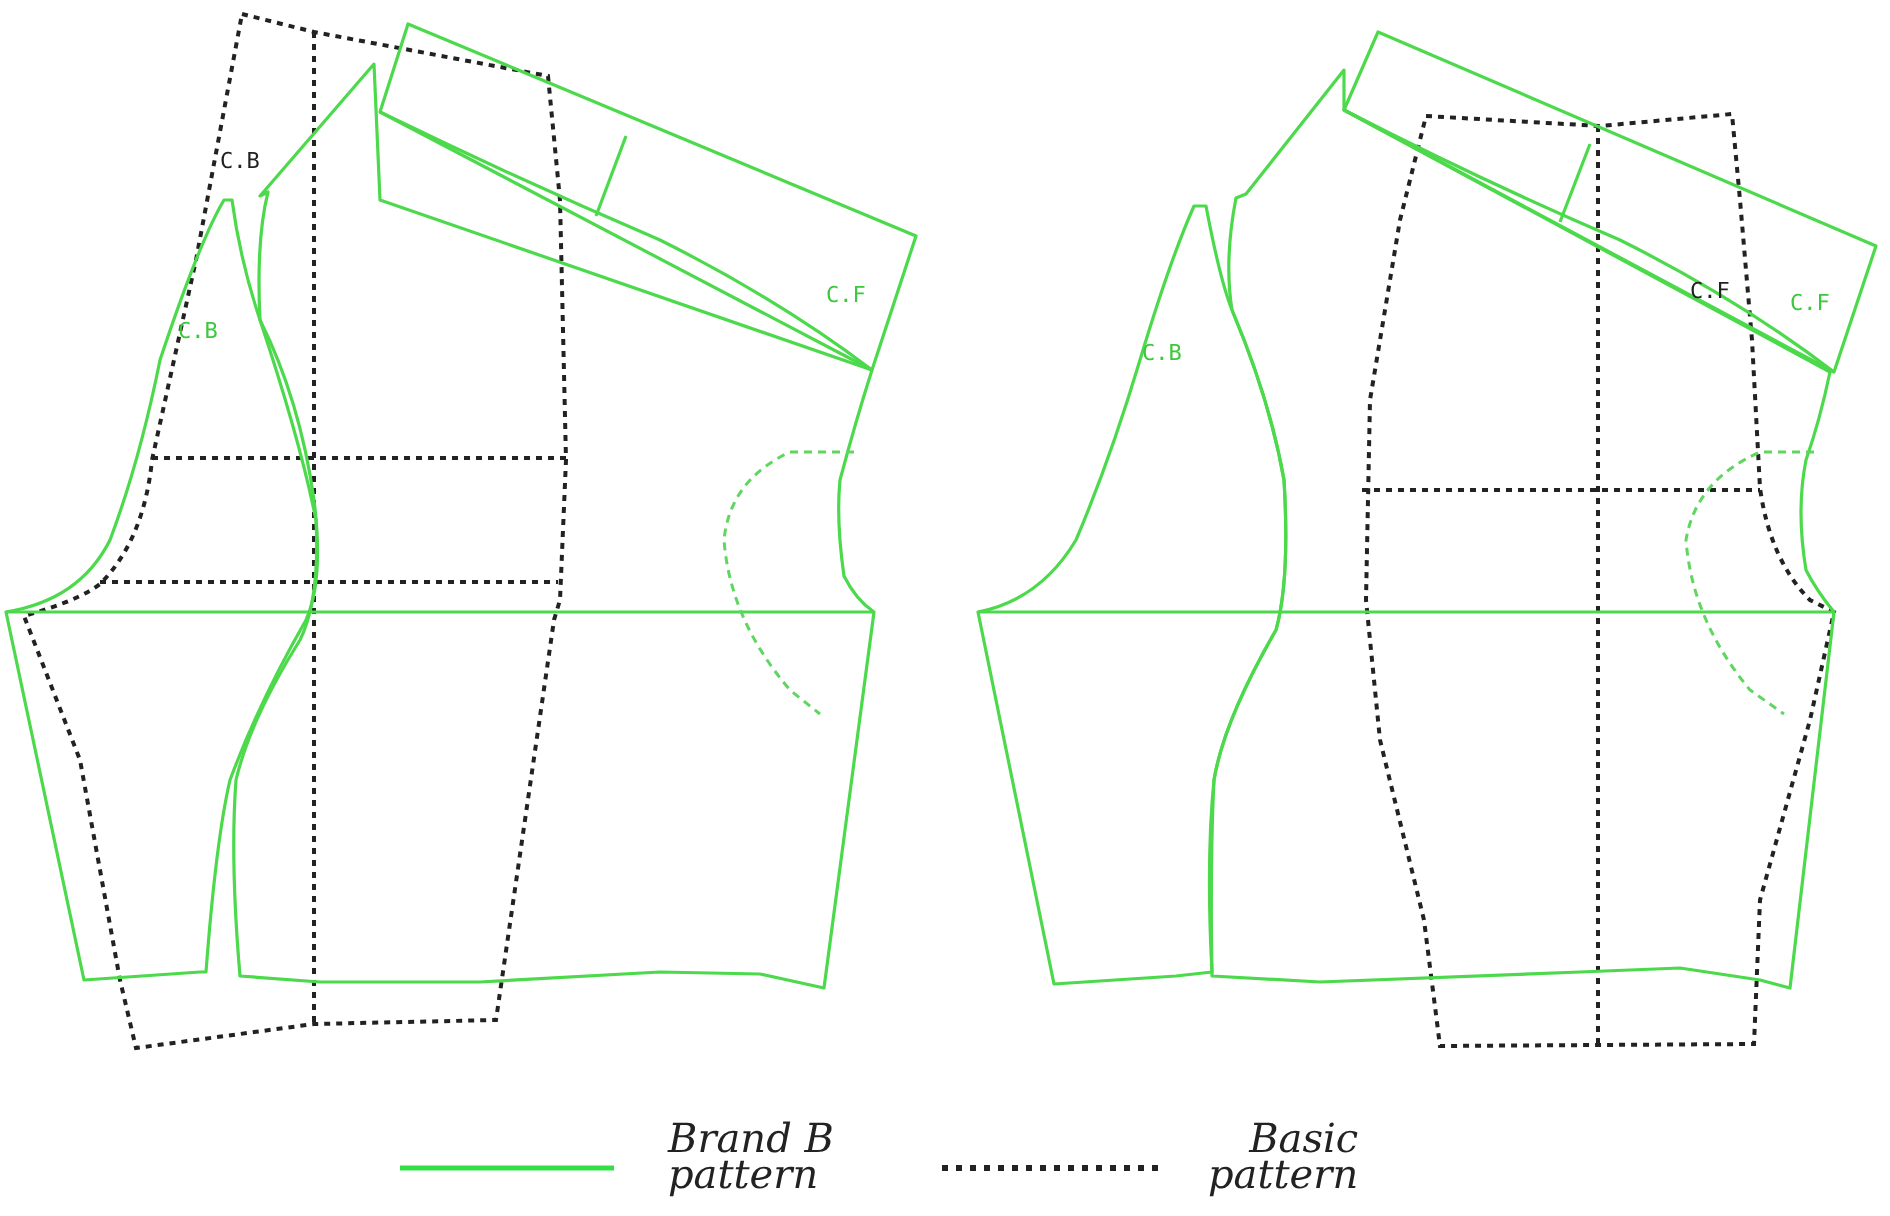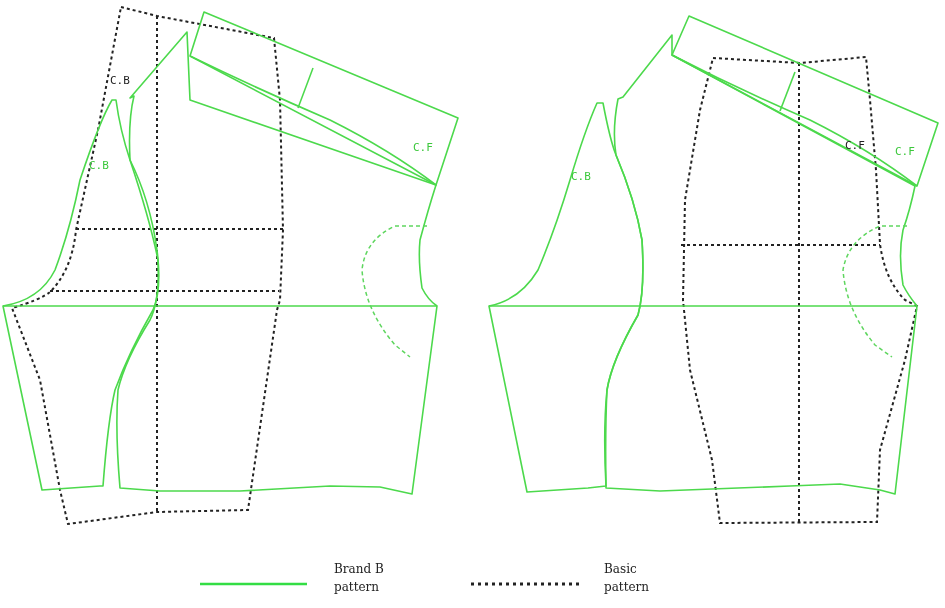--- a/index.html
+++ b/index.html
@@ -4,21 +4,21 @@
 <style>
   html, body { margin:0; padding:0; background:#ffffff; }
   body { width:945px; height:608px; position:relative; overflow:hidden; font-family:"DejaVu Sans Mono", monospace; }
   #diagram { position:absolute; left:0; top:0; width:945px; height:608px; }
   .green { fill:none; stroke:#4cd94c; stroke-width:1.6; stroke-linejoin:round; }
   .green-dash { fill:none; stroke:#5fd65f; stroke-width:1.5; stroke-dasharray:4 3; }
   .black-dash { fill:none; stroke:#222; stroke-width:2; stroke-dasharray:3 3; }
   .lbl { font-family:"DejaVu Sans Mono", monospace; font-size:11px; }
   .lbl-black { fill:#222; }
   .lbl-green { fill:#3cc83c; }
-  .legend { position:absolute; top:560px; font-family:"DejaVu Serif", serif; font-size:12px; line-height:18px; color:#222; }
+  .legend { position:absolute; top:560px; font-family:"DejaVu Serif", serif; font-size:20px; line-height:18px; color:#222;font-style:italic; }
 </style>
 </head>
 <body>
 
 <svg id="diagram" viewBox="0 0 945 608" xmlns="http://www.w3.org/2000/svg">
 
   <g>
 
     <g>
       <path class="black-dash" d="M121,7 L157,16 L274,38 L280,100 L283,230 L280,300 L277,310 L248,510 L157,512 L68,524 L60,490 L40,380 L12,308 Q40,300 50,292 Q72,270 76,230 L98,130 Z"></path>
@@ -77,16 +77,16 @@
   <g>
     <line x1="200" y1="584" x2="307" y2="584" stroke="#33dd44" stroke-width="2.5"></line>
     <line x1="471" y1="584" x2="583" y2="584" stroke="#222" stroke-width="3" stroke-dasharray="3 4"></line>
   </g>
 </svg>
 
 <div class="legend" style="left:334px;">
   <div>Brand B</div>
   <div>pattern</div>
 </div>
-<div class="legend" style="left:604px;">
+<div class="legend" style="left:604px;text-align:right;">
   <div>Basic</div>
   <div>pattern</div>
 </div>
 
 </body></html>

